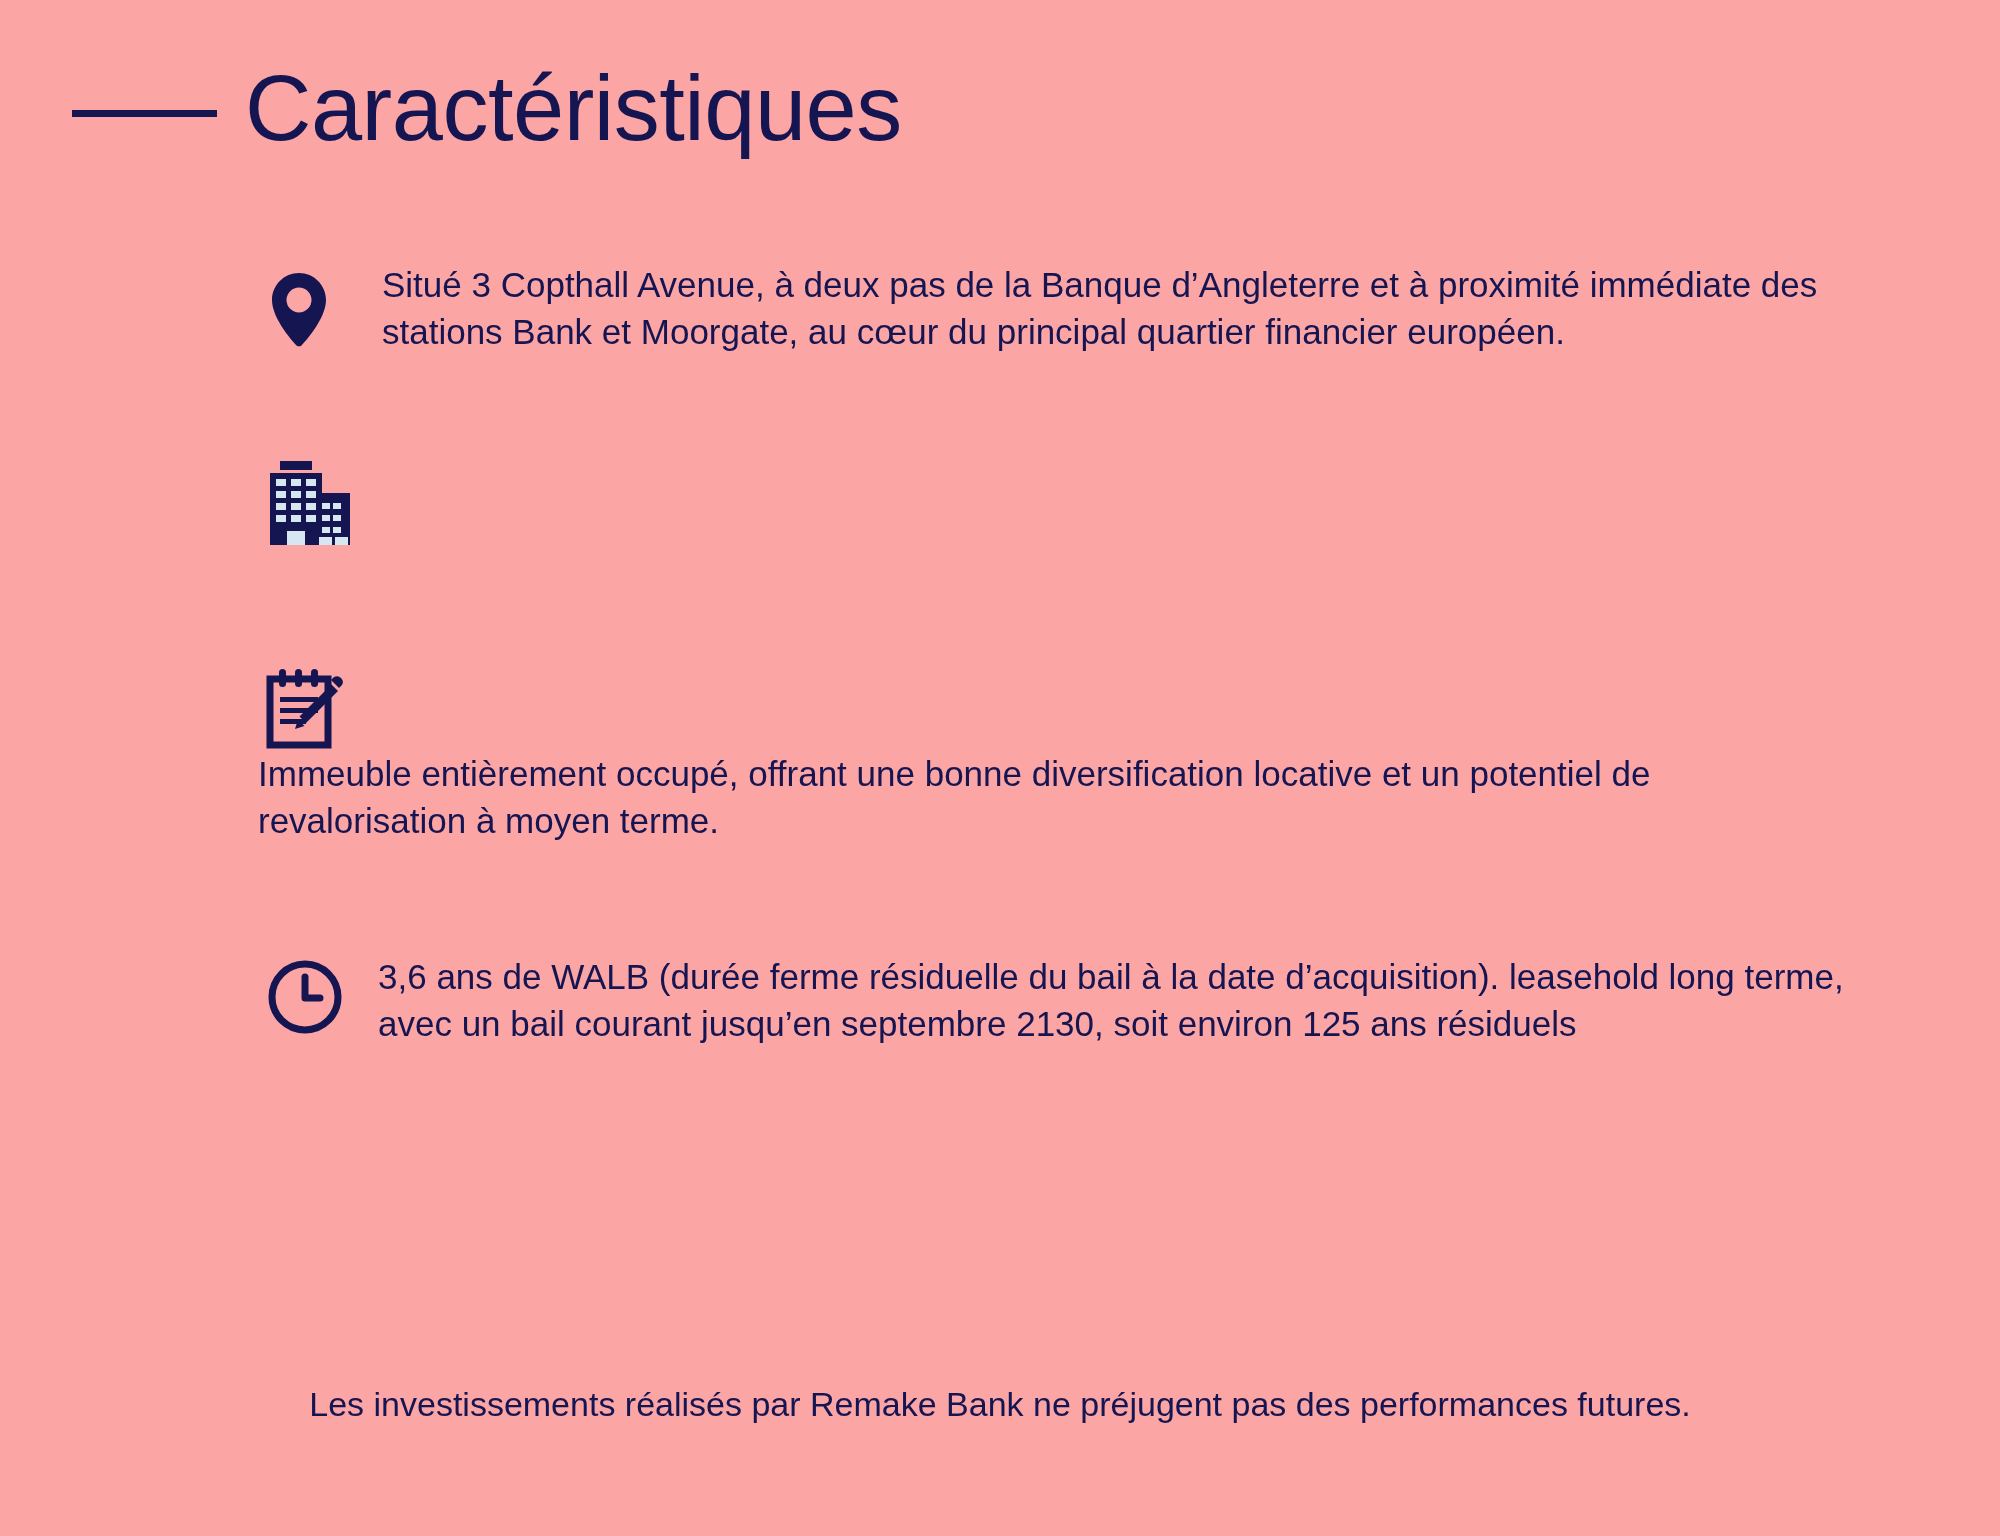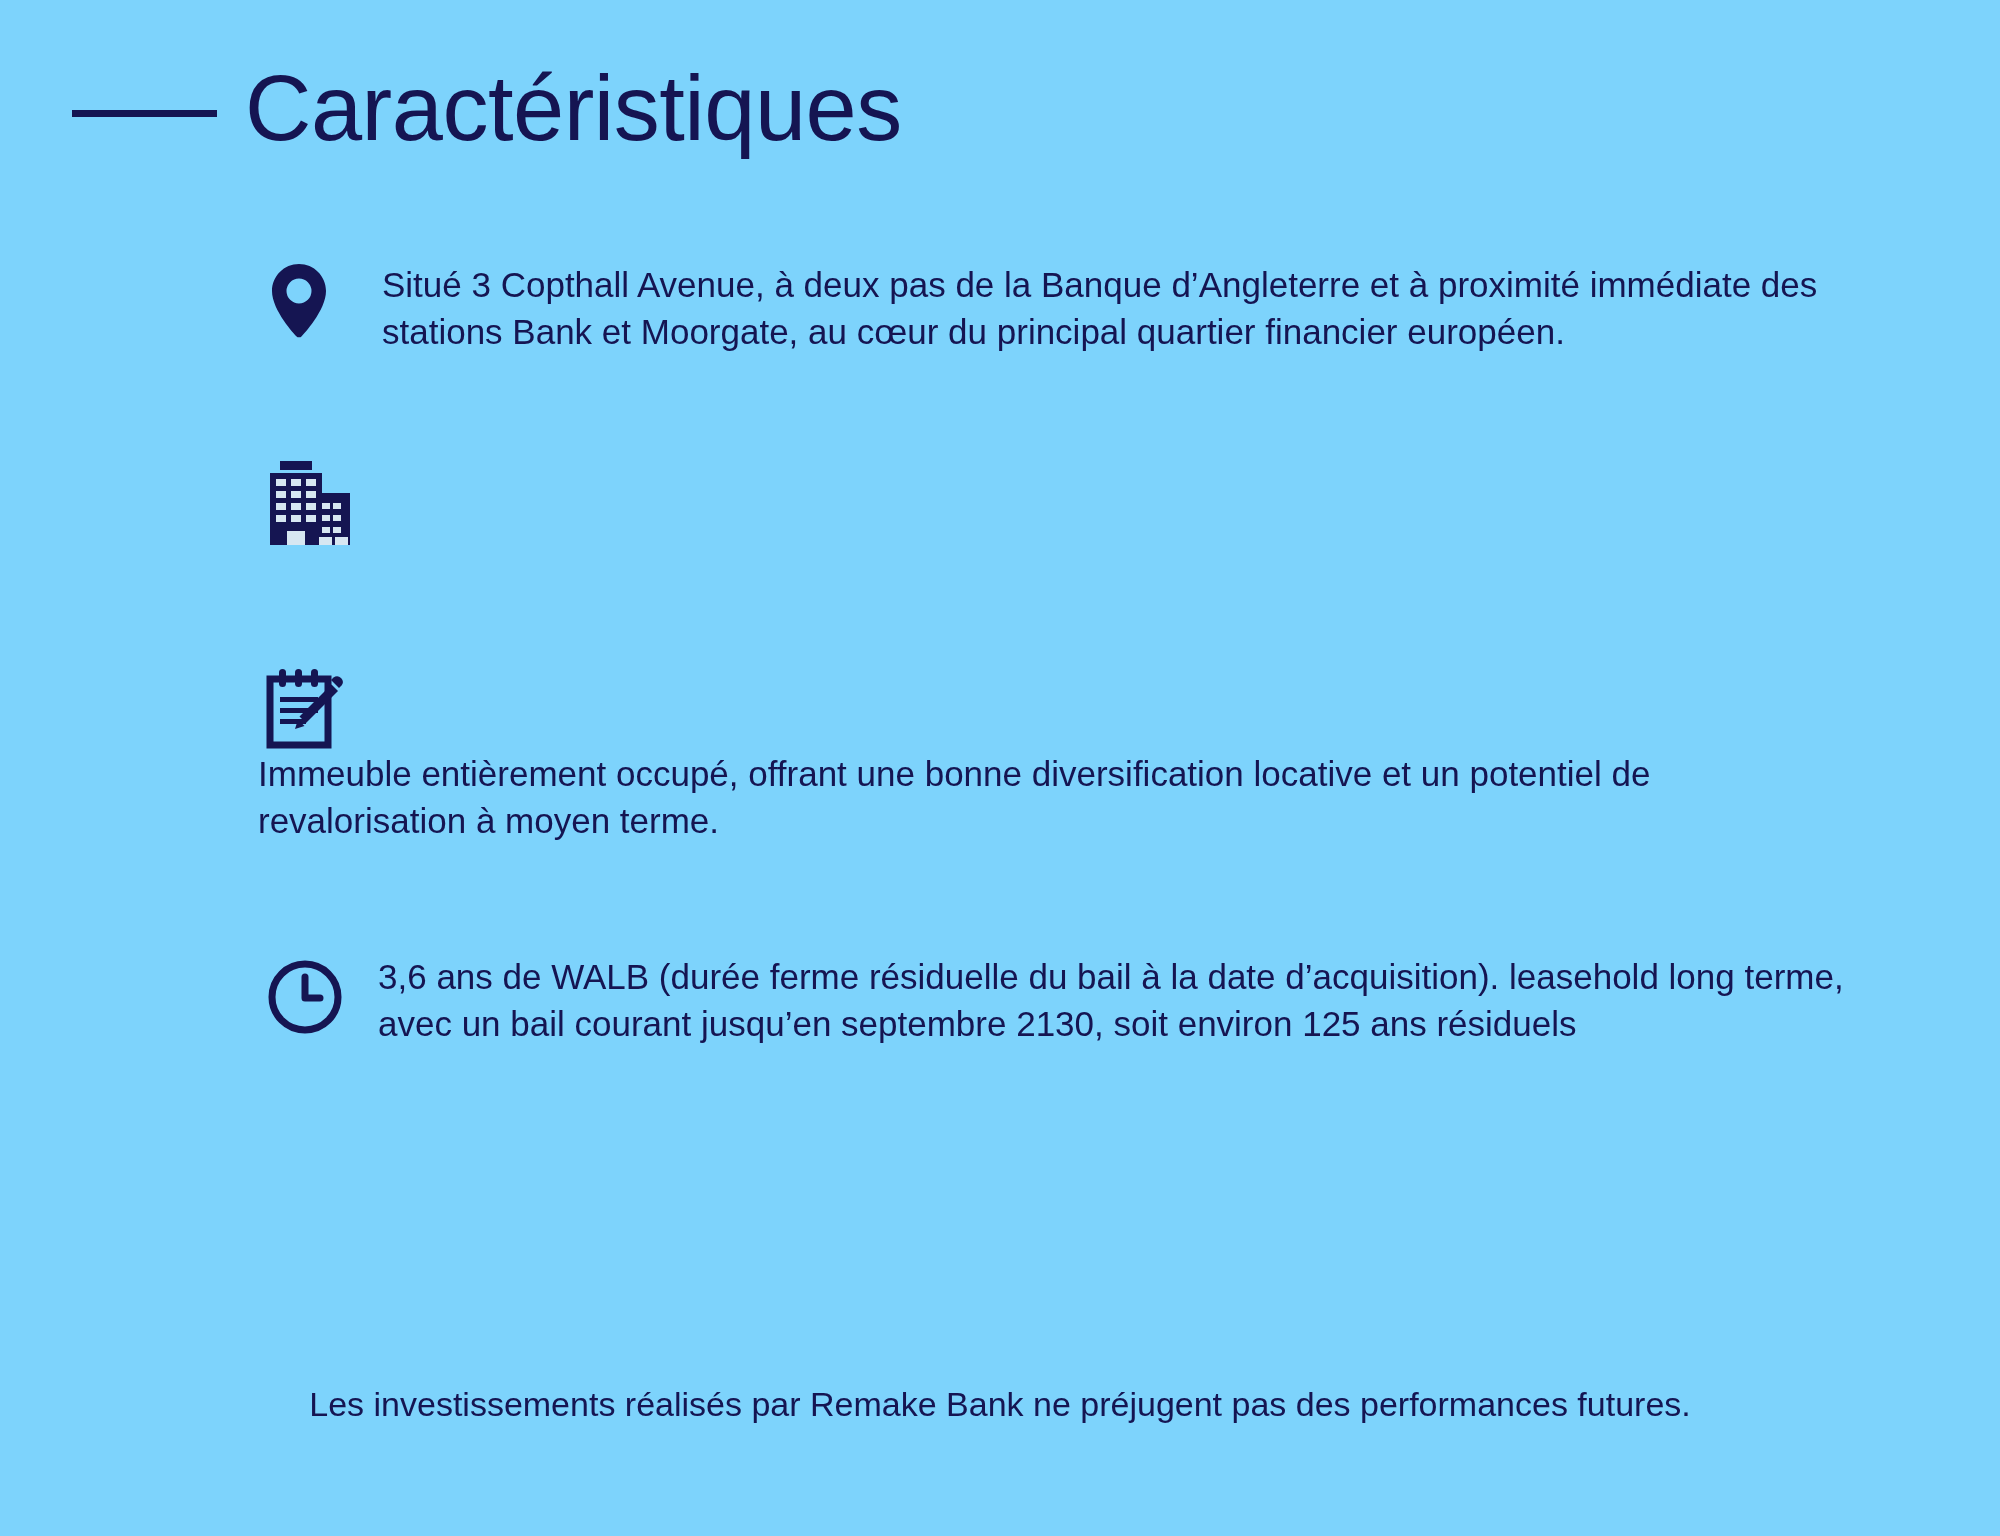--- a/index.html
+++ b/index.html
@@ -11,21 +11,21 @@
     height: 1536px;
     background: #d7e7f2;
     font-family: "Liberation Sans", sans-serif;
     color: #151552;
     overflow: hidden;
   }
   .page {
     position: relative;
     width: 2000px;
     height: 1536px;
-    background: #7dd3fc;
+    background: #fca5a5;
     box-sizing: border-box;
   }
 
   
   .title-row {
     position: absolute;
     left: 72px;
     top: 60px;
     display: flex;
     align-items: center;
@@ -73,21 +73,21 @@
 
   .feature-text {
     font-size: 35px;
     line-height: 1.33;
     color: #151552;
     max-width: 1510px;
     font-weight: 400;
   }
 
   
-  .f1 { margin-bottom: 104px; }
+  .f1 { margin-bottom: 104px; align-items: center; }
   .f2 { margin-bottom: 120px; }
   .f3 { margin-bottom: 110px; flex-direction: column; }
 
   .f1 .feature-icon { padding-top: 2px; padding-left: 14px; }
   .f2 .feature-icon { padding-top: 2px; padding-left: 4px; }
   .f3 .feature-icon { padding-top: 2px; padding-left: 6px; }
   .f4 .feature-icon { padding-top: 6px; padding-left: 10px; }
 
   
   .footer {

